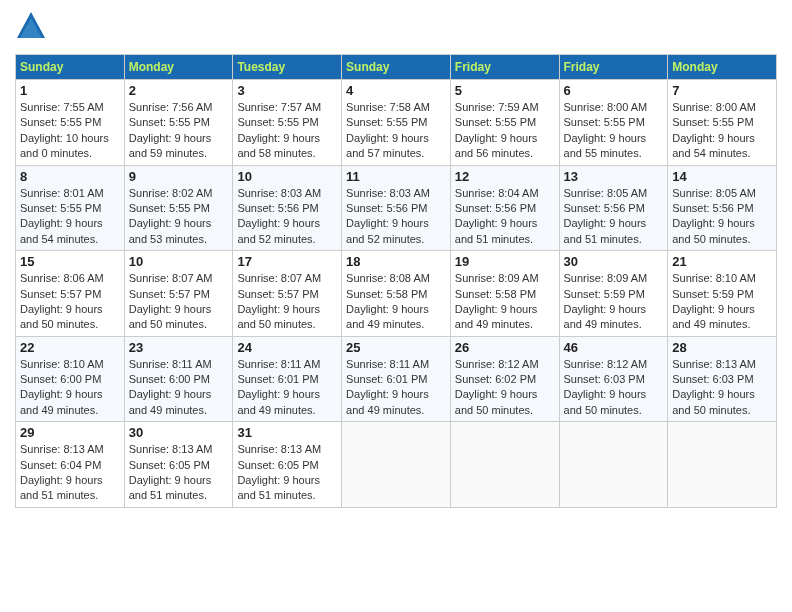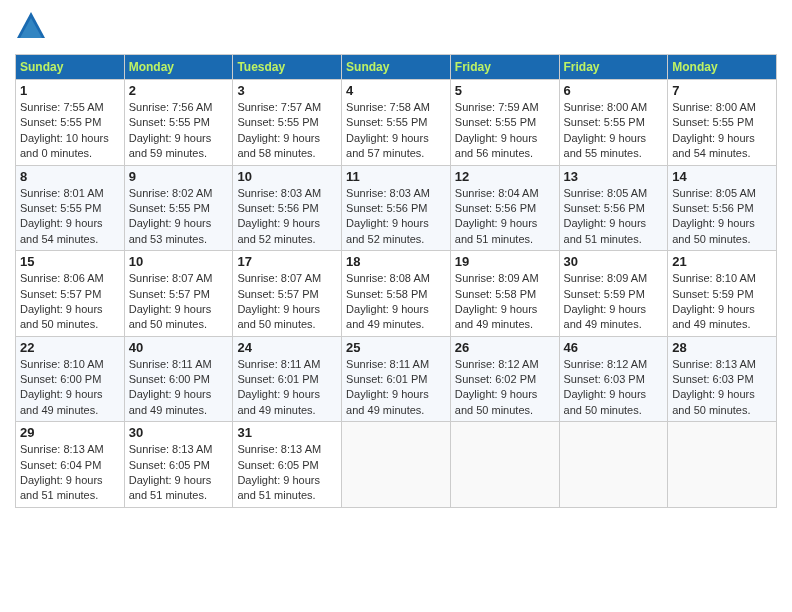--- a/index.html
+++ b/index.html
@@ -205,21 +205,21 @@
         <span class="day-number">21</span>
         <span class="day-info">Sunrise: 8:10 AM<br>Sunset: 5:59 PM<br>Daylight: 9 hours and 49 minutes.</span>
       </td>
         </tr>
         <tr>
           <td>
         <span class="day-number">22</span>
         <span class="day-info">Sunrise: 8:10 AM<br>Sunset: 6:00 PM<br>Daylight: 9 hours and 49 minutes.</span>
       </td>
           <td>
-        <span class="day-number">40</span>
+        <span class="day-number">23</span>
         <span class="day-info">Sunrise: 8:11 AM<br>Sunset: 6:00 PM<br>Daylight: 9 hours and 49 minutes.</span>
       </td>
           <td>
         <span class="day-number">24</span>
         <span class="day-info">Sunrise: 8:11 AM<br>Sunset: 6:01 PM<br>Daylight: 9 hours and 49 minutes.</span>
       </td>
           <td>
         <span class="day-number">25</span>
         <span class="day-info">Sunrise: 8:11 AM<br>Sunset: 6:01 PM<br>Daylight: 9 hours and 49 minutes.</span>
       </td>

